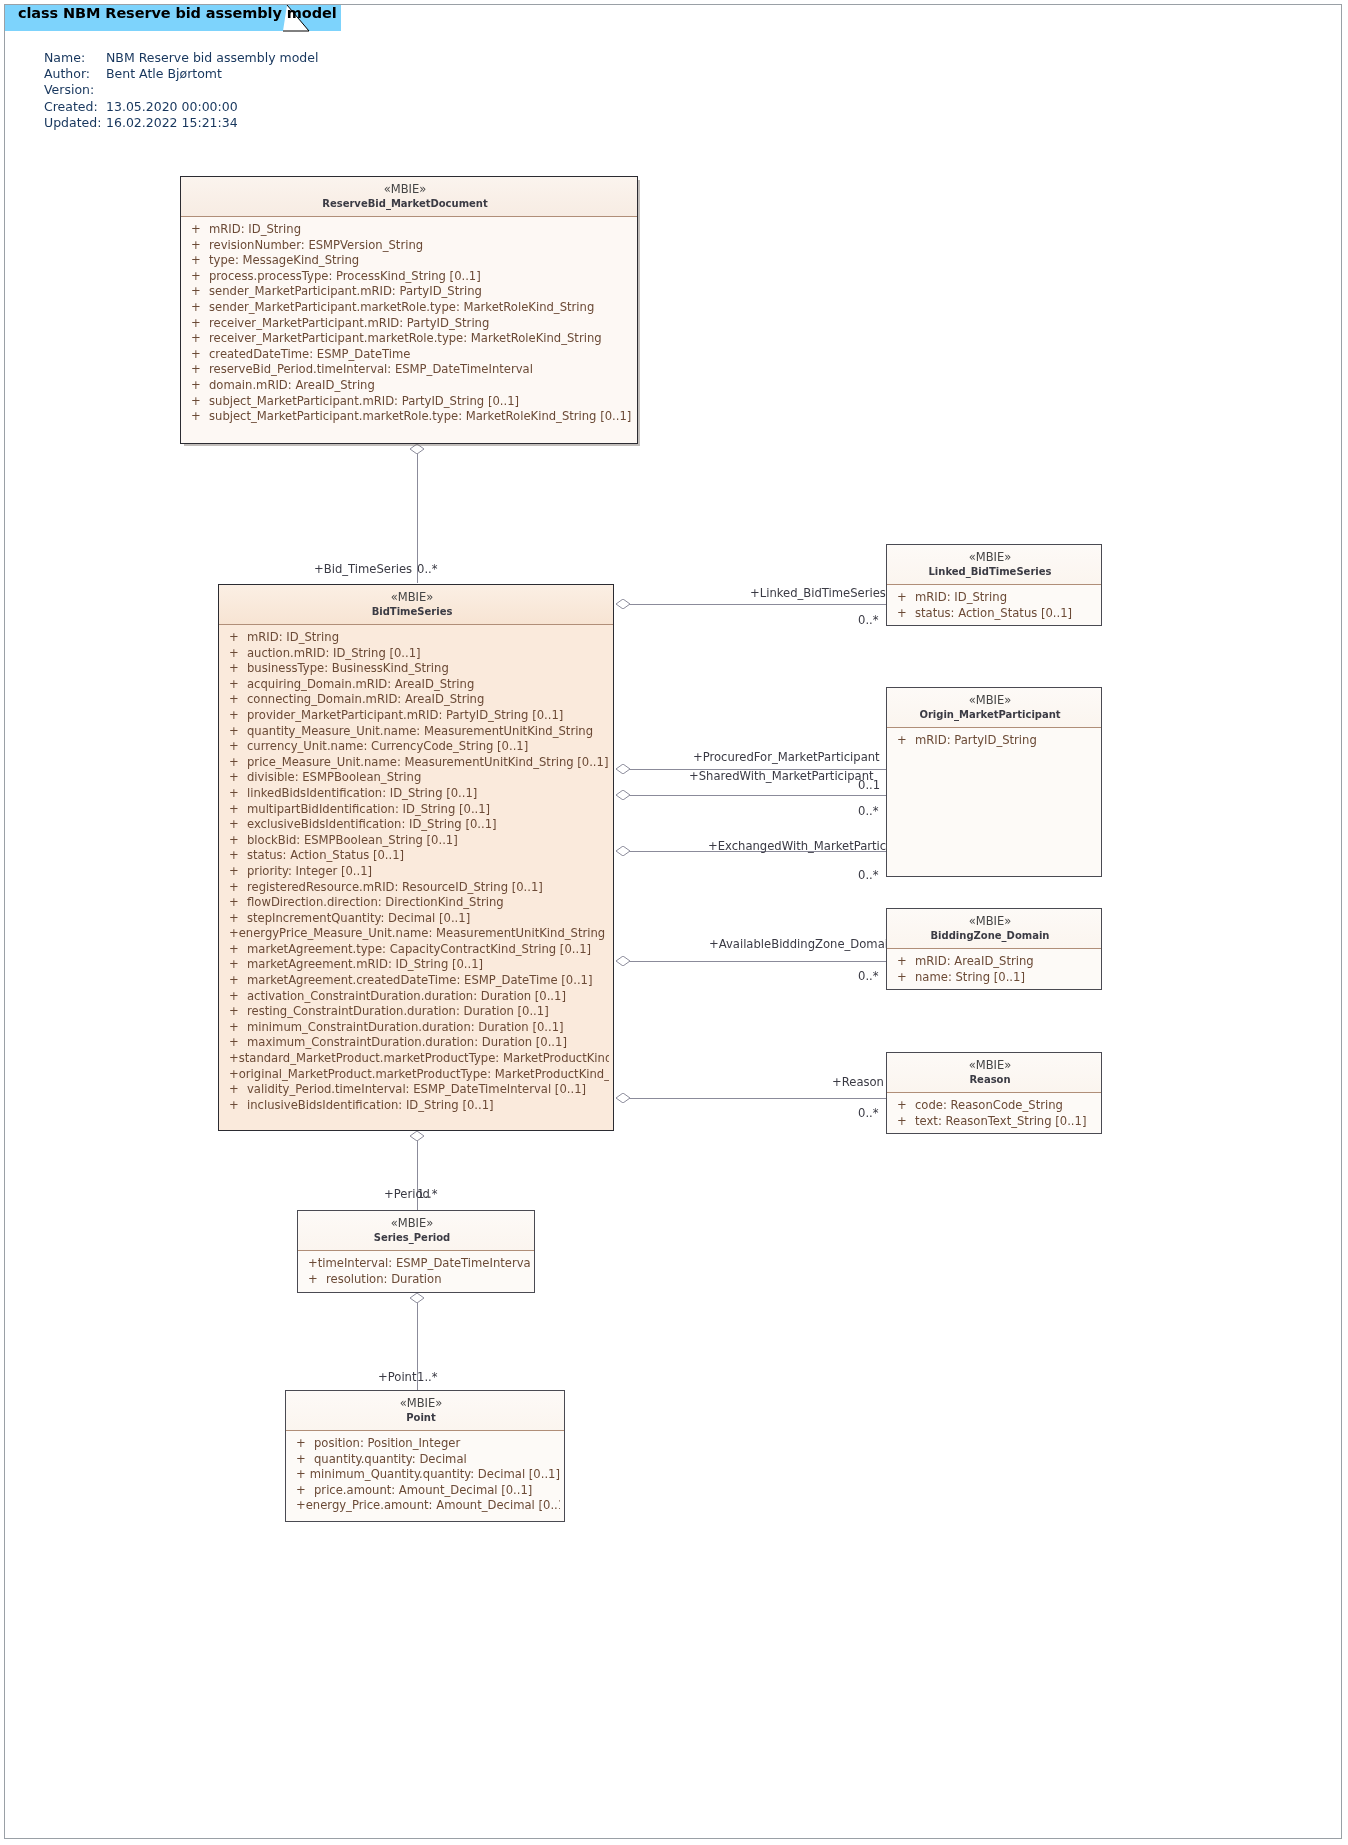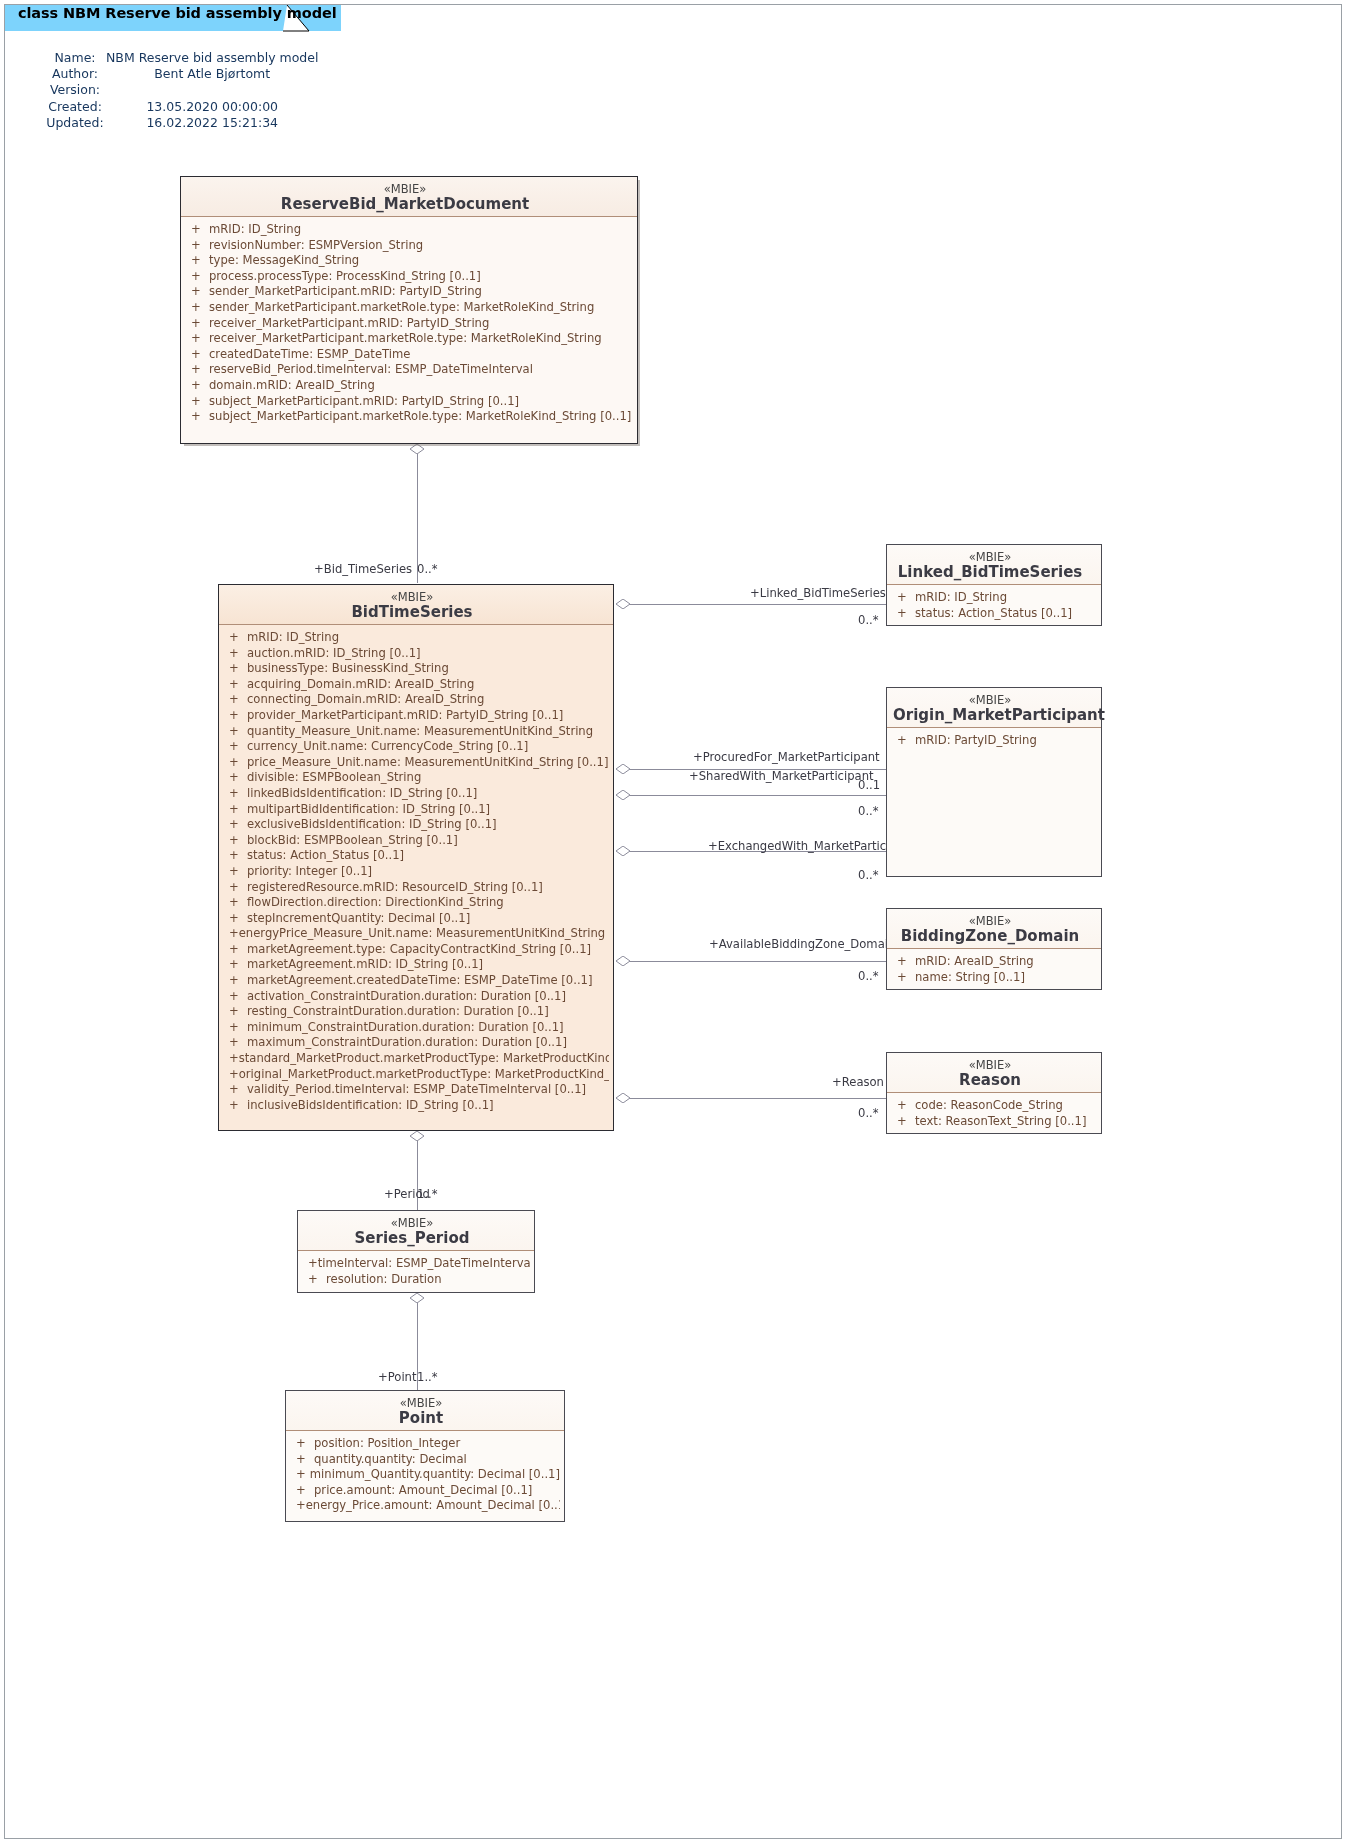--- a/index.html
+++ b/index.html
@@ -36,42 +36,42 @@
   #tabslash{
     position:absolute;left:283px;top:5px;width:28px;height:27px;
     z-index:2;
   }
   
   #meta{
     position:absolute;left:44px;top:50px;
     font-size:12.5px;color:#17365d;
     line-height:16.2px;
   }
-  #meta table{border-collapse:collapse;text-align:center;}
+  #meta table{border-collapse:collapse;}
   #meta td{padding:0;vertical-align:top;white-space:nowrap;}
   #meta td.k{width:62px;font-weight:normal;}
   
   .cls{
     position:absolute;
     box-sizing:border-box;
     border:1px solid #4a4a52;
     background:#fdf8f4;
   }
   .cls.shadow{
     box-shadow:3px 3px 0 -1px rgba(120,110,105,.45);
   }
   .cls .hdr{
     padding:5px 14px 4px 6px;
     text-align:center;
     border-bottom:1px solid #b08e78;
     background:linear-gradient(to bottom,#fbf4ee,#f7ece3);
     box-sizing:border-box;
   }
   .cls .stereo{font-size:11.5px;color:#444;line-height:14px;}
-  .cls .cname{font-size:15px;font-weight:bold;color:#3b3b44;line-height:16px;}
+  .cls .cname{font-size:10px;font-weight:bold;color:#3b3b44;line-height:16px;}
   .cls .attrs{
     padding:5px 4px 5px 4px;
     box-sizing:border-box;
   }
   .cls .attr{
     font-size:11.6px;color:#6b4a36;
     line-height:15.6px;
     white-space:nowrap;
     overflow:hidden;
     display:flex;

